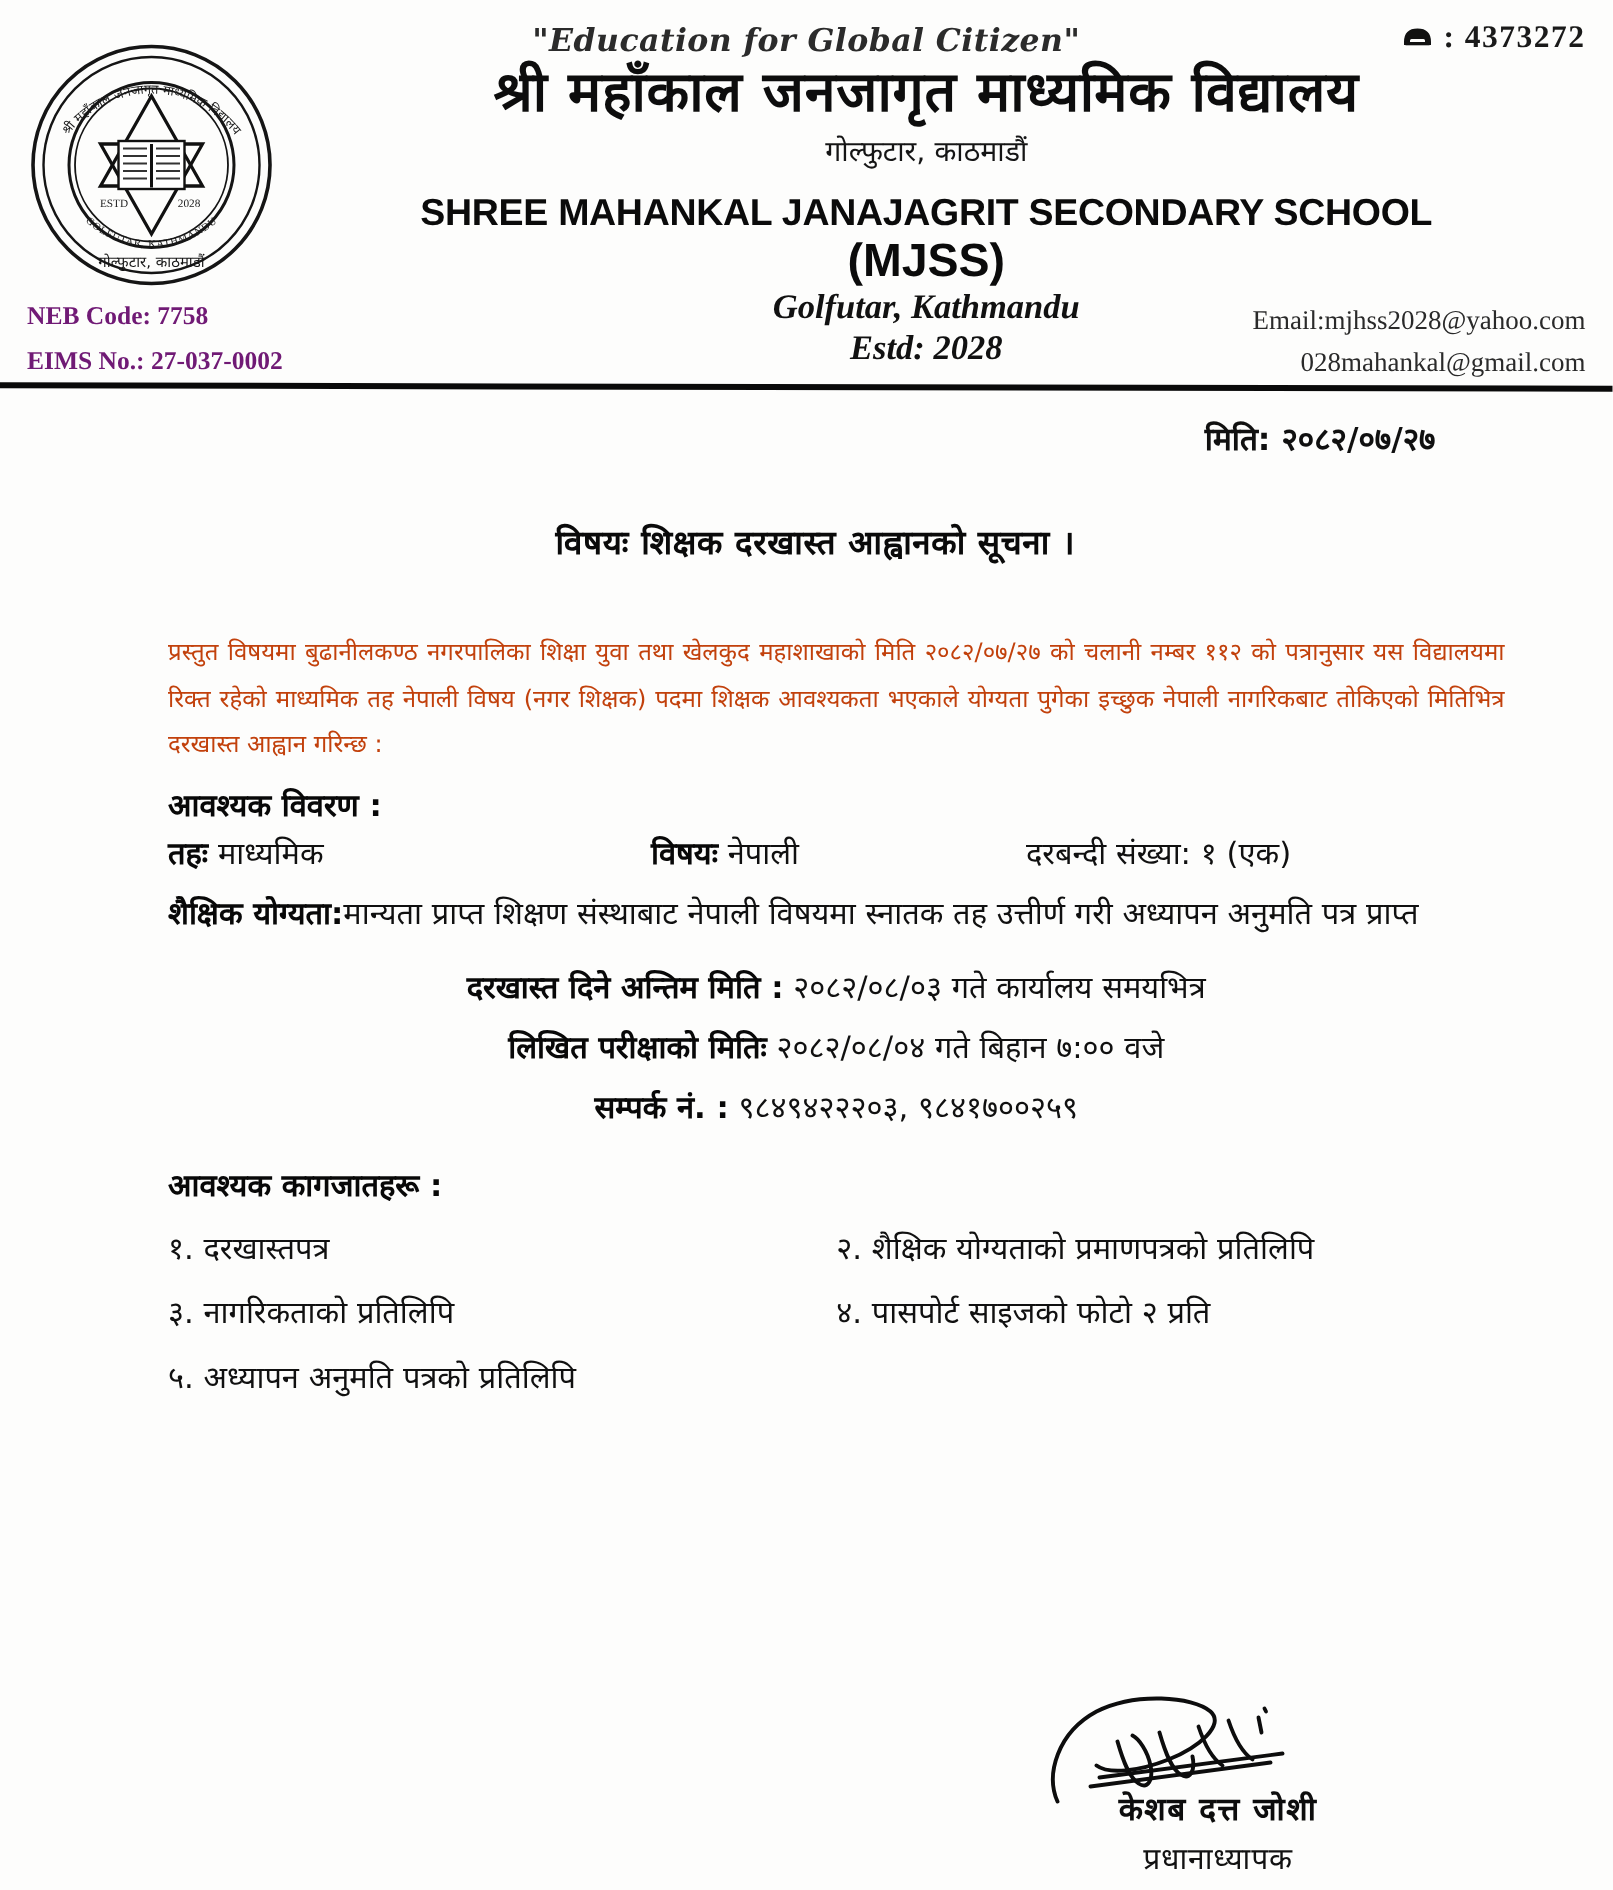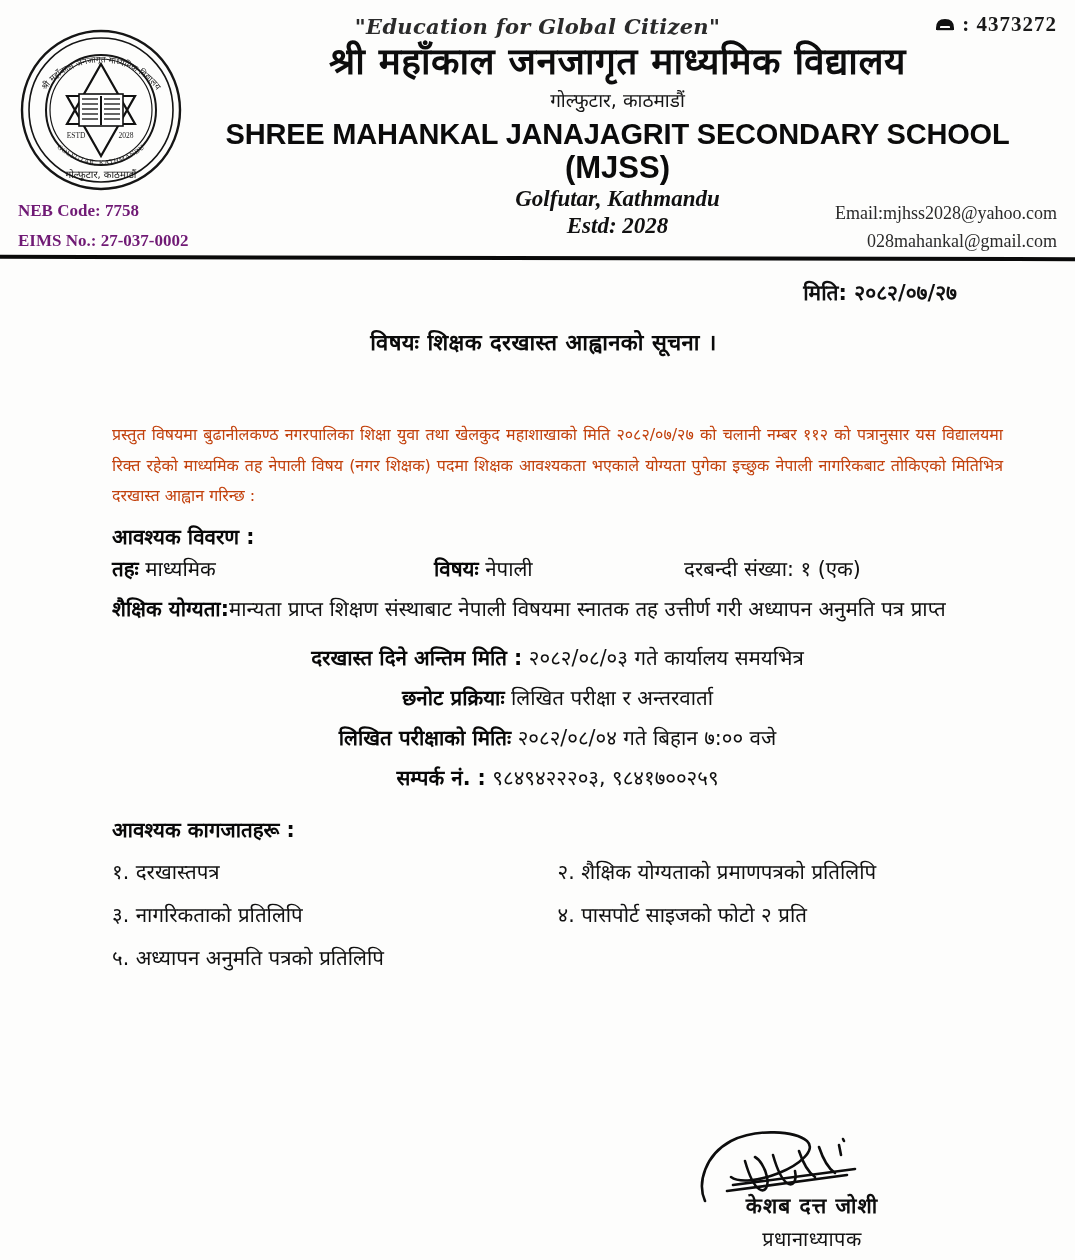--- a/index.html
+++ b/index.html
@@ -86,25 +86,25 @@
   .addr-np {
     font-family: "DejaVu Sans", sans-serif;
     font-size: 19px;
     font-weight: 500;
     color: #151515;
     margin-top: 3px;
   }
 
   .school-en {
     font-family: "Liberation Sans", sans-serif;
-    font-size: 29px;
+    font-size: 25px;
     font-weight: 700;
     letter-spacing: -0.2px;
     color: #0b0b0b;
-    margin-top: 5px;
+    margin-top: 15px;
     white-space: nowrap;
   }
 
   .abbr-en {
     font-family: "Liberation Sans", sans-serif;
     font-size: 31px;
     font-weight: 700;
     color: #0b0b0b;
     line-height: 1.12;
   }
@@ -165,21 +165,21 @@
     top: 278px;
     font-family: "DejaVu Sans", sans-serif;
     font-size: 21px;
     font-weight: 600;
     color: #101010;
   }
 
   .subject {
     position: absolute;
     left: 0; right: 0;
-    top: 326px;
+    top: 345px;
     text-align: center;
     font-family: "DejaVu Sans", sans-serif;
     font-size: 22px;
     font-weight: 700;
     letter-spacing: 0.4px;
     color: #0a0a0a;
     padding-left: 12px;
   }
 
   .content {
@@ -380,24 +380,20 @@
 
     <div class="wrap-item">
       <span class="lbl">शैक्षिक योग्यता:</span><span>मान्यता प्राप्त शिक्षण संस्थाबाट नेपाली विषयमा स्नातक तह उत्तीर्ण गरी अध्यापन अनुमति पत्र प्राप्त</span>
     </div>
 
     <div class="line-item" style="margin-top:10px;">
       <span class="lbl">दरखास्त दिने अन्तिम मिति :</span>
       <span>२०८२/०८/०३ गते कार्यालय समयभित्र</span>
     </div>
 
-    <div class="line-item">
-      <span class="lbl">छनोट प्रक्रियाः</span>
-      <span>लिखित परीक्षा र अन्तरवार्ता</span>
-    </div>
 
     <div class="line-item">
       <span class="lbl">लिखित परीक्षाको मितिः</span>
       <span>२०८२/०८/०४ गते बिहान ७:०० वजे</span>
     </div>
 
     <div class="line-item">
       <span class="lbl">सम्पर्क नं. :</span>
       <span>९८४९४२२२०३, ९८४१७००२५९</span>
     </div>

